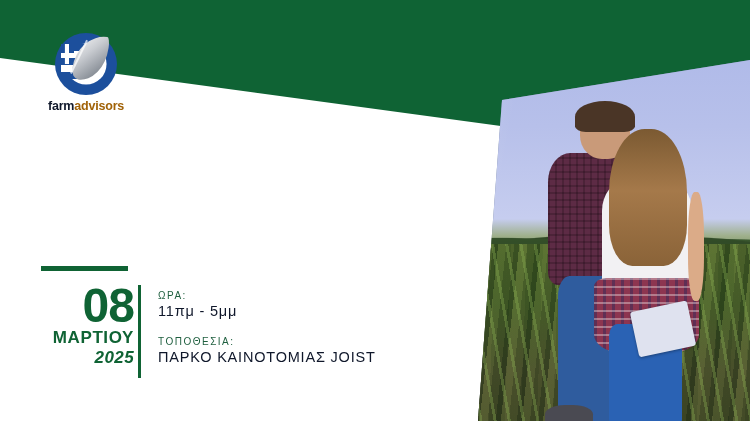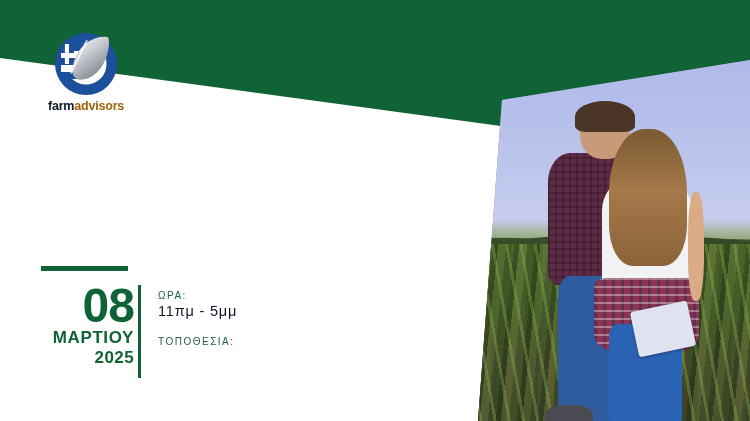--- a/index.html
+++ b/index.html
@@ -329,20 +329,21 @@
     font-weight: bold;
     letter-spacing: 0.6px;
     line-height: 1.1;
   }
   .date-year {
     margin-top: 1px;
     font-size: 17px;
     font-weight: bold;
     letter-spacing: 0.4px;
     line-height: 1.1;
+    font-style: italic;
   }
 
   
   .vrule {
     position: absolute;
     left: 138px;
     top: 285px;
     width: 3px;
     height: 93px;
     background: #0f6334;
@@ -429,16 +430,17 @@
 
   <div class="vrule"></div>
 
   <div class="info-block">
     <div class="info-group">
       <div class="info-label">ΩΡΑ:</div>
       <div class="info-value">11πμ - 5μμ</div>
     </div>
     <div class="info-group">
       <div class="info-label">ΤΟΠΟΘΕΣΙΑ:</div>
+      <div class="info-value">ΠΑΡΚΟ ΚΑΙΝΟΤΟΜΙΑΣ JOIST</div>
     </div>
   </div>
 
 </div>
 
 </body></html>

